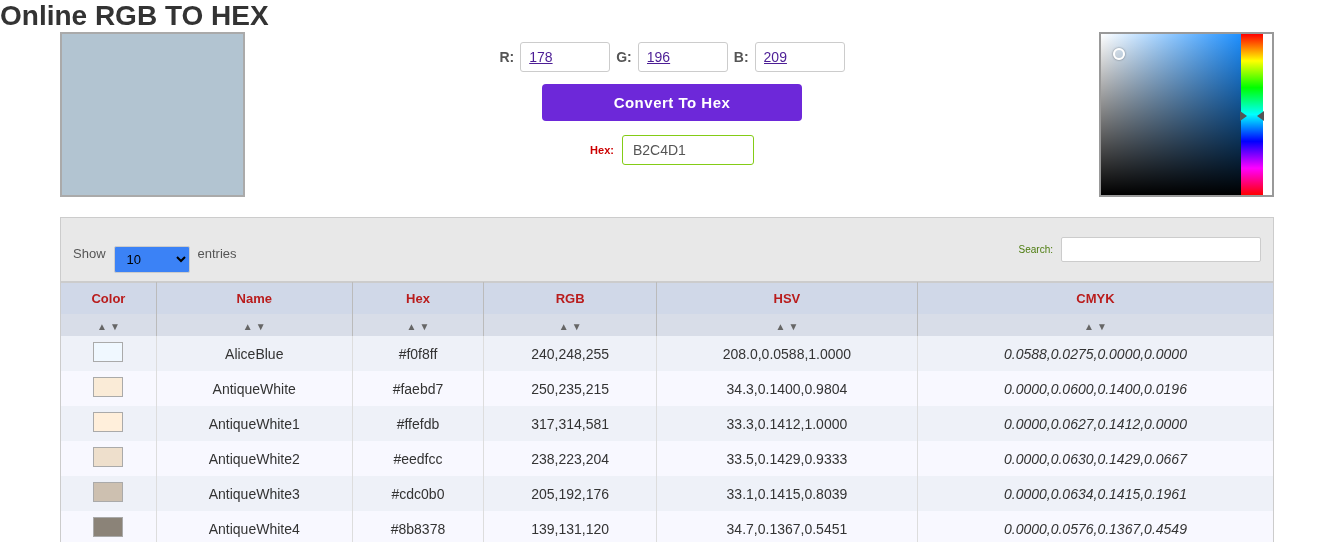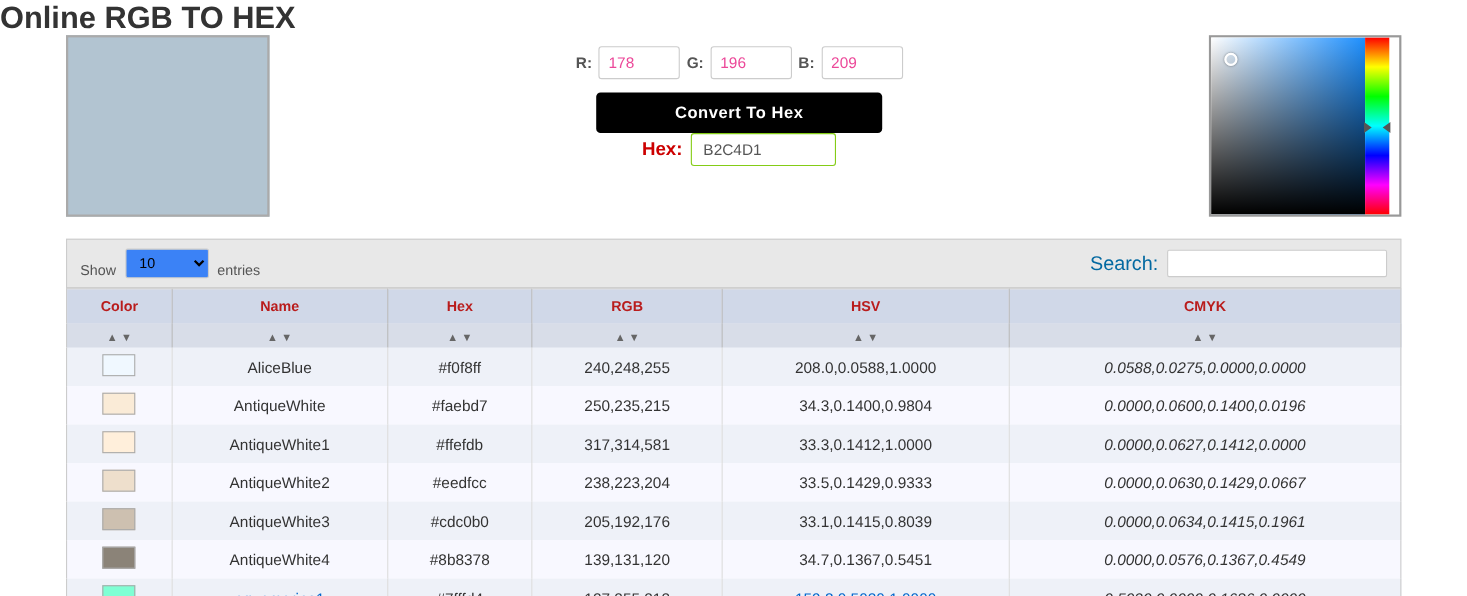--- a/index.html
+++ b/index.html
@@ -41,52 +41,53 @@
       margin-bottom: 12px;
     }
 
     .rgb-inputs label {
       font-weight: bold;
       font-size: 14px;
       color: #555;
     }
 
     .rgb-inputs input {
-      width: 74px;
+      width: 90px;
       padding: 6px 8px;
       border: 1px solid #ccc;
       border-radius: 3px;
       font-size: 14px;
-      color: #ec4899;
+      color: #4c1d95;
+      text-decoration: underline;
     }
 
     .convert-btn {
-      background: #000000;
+      background: #6d28d9;
       color: #fff;
       border: none;
       padding: 10px 60px;
       font-size: 15px;
       font-weight: bold;
       border-radius: 4px;
       cursor: pointer;
       letter-spacing: 0.5px;
-      margin-bottom: 0;
+      margin-bottom: 14px;
       min-width: 260px;
     }
 
     .hex-row {
       display: flex;
       align-items: center;
       gap: 8px;
     }
 
     .hex-row label {
       font-weight: bold;
       color: #c00;
-      font-size: 17px;
+      font-size: 11px;
     }
 
     .hex-row input {
       width: 132px;
       padding: 6px 10px;
       border: 1px solid #84cc16;
       border-radius: 3px;
       font-size: 14px;
       color: #555;
     }
@@ -170,22 +171,23 @@
       display: flex;
       justify-content: space-between;
       align-items: center;
       background: #e8e8e8;
       padding: 8px 12px;
       border: 1px solid #ccc;
     }
 
     .show-entries {
       display: flex;
-      align-items: flex-end;
+      align-items: flex-start;
       gap: 8px;
+      margin-top: 20px;
     }
 
     .show-entries label {
       font-size: 13px;
       color: #555;
     }
 
     .show-entries select {
       padding: 4px 24px 4px 8px;
       border: 1px solid #ccc;
@@ -200,22 +202,22 @@
       color: #555;
     }
 
     .search-area {
       display: flex;
       align-items: center;
       gap: 8px;
     }
 
     .search-area label {
-      font-size: 18px;
-      color: #0369a1;
+      font-size: 10px;
+      color: #4d7c0f;
     }
 
     .search-area input {
       width: 200px;
       padding: 4px 8px;
       border: 1px solid #ccc;
       border-radius: 2px;
       font-size: 13px;
     }
 

